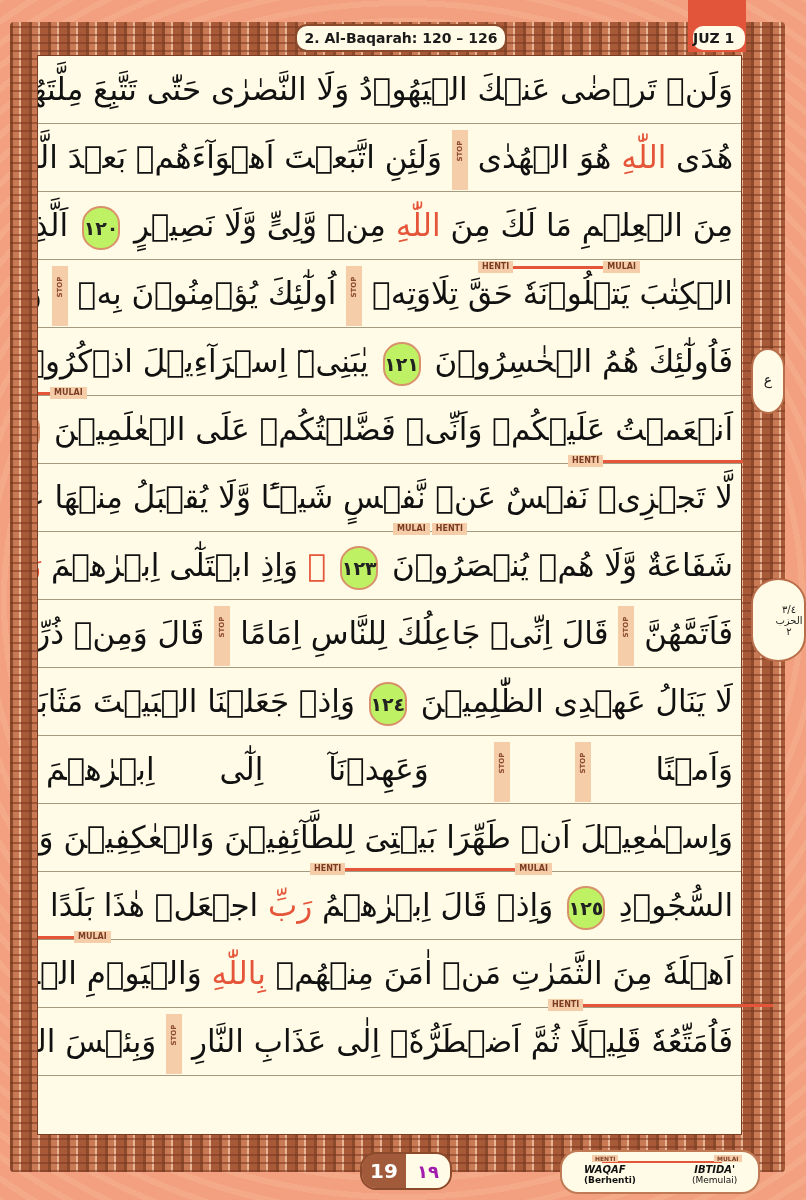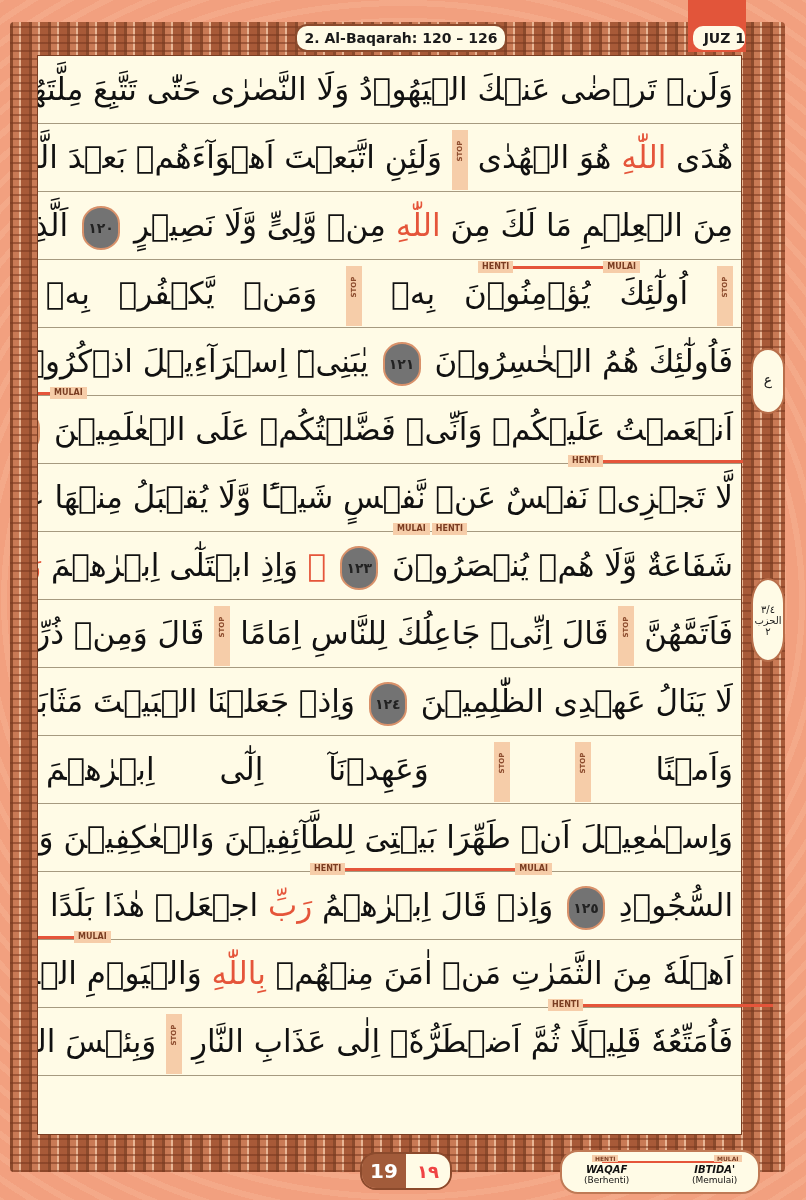--- a/index.html
+++ b/index.html
@@ -34,21 +34,21 @@
     display:flex; align-items:center; justify-content:center;
     font-weight:bold; font-size:14px; color:#1a1a1a;
   }
   .juz-tab {
     position:absolute; left:688px; top:0; width:58px; height:52px;
     background:#e2553a;
   }
   .juz-pill {
     position:absolute; left:693px; top:26px; width:52px; height:24px;
     background:#fffbe6; border-radius:10px;
-    display:flex; align-items:center; justify-content:flex-end;
+    display:flex; align-items:center; justify-content:flex-start;
     font-weight:bold; font-size:14px; color:#1a1a1a;
   }
   .line {
     position:absolute; left:0; width:703px; height:68px;
     border-bottom:1px solid #a69a80;
     direction:rtl; text-align:justify; text-align-last:justify;
     font-family:"DejaVu Sans", sans-serif; font-size:31px; line-height:66px;
     color:#111; padding:0 8px; box-sizing:border-box; white-space:nowrap; overflow:hidden;
   }
   .line:last-child { border-bottom:none; }
@@ -58,52 +58,52 @@
     background:#f6cda9; position:relative;
   }
   .stop span {
     position:absolute; left:50%; bottom:6px; transform:translateX(-50%) rotate(-90deg);
     font-size:7px; font-weight:bold; color:#8b4a2c; direction:ltr; white-space:nowrap;
   }
   .ayah {
     display:inline-flex; align-items:center; justify-content:center;
     width:34px; height:40px; vertical-align:middle; direction:ltr;
     border:2px solid #d8916a; border-radius:50% / 40%;
-    font-size:14px; font-weight:bold; color:#222; background:#737373; margin:0 4px;
+    font-size:19px; font-weight:bold; color:#222; background:#bef264; margin:0 4px;
   }
   .marker {
     position:absolute; height:14px; display:flex; align-items:center;
     font-size:8px; font-weight:bold; color:#7a3d22;
   }
   .marker .tag { background:#f6cda9; padding:0 4px; height:12px; line-height:12px; }
   .marker .bar { height:3px; background:#e5553a; }
   .side-medal {
     position:absolute; width:30px; height:62px; left:751px;
     background:#fffbe6; border:2px solid #b86e4a; border-radius:50% / 30%;
     display:flex; flex-direction:column; align-items:center; justify-content:center;
     font-size:14px; color:#222; text-align:center; line-height:1.1;
   }
   .footer-page {
     position:absolute; left:360px; top:1152px; width:88px; height:34px;
     border:2px solid #8b4a2c; border-radius:16px; overflow:hidden; display:flex;
   }
   .footer-page .num-latin { flex:1; background:#a25b3a; color:#fff; font-weight:bold;
     font-size:20px; display:flex; align-items:center; justify-content:center; }
-  .footer-page .num-arabic { flex:1; background:#fffbe6; color:#ef4444; font-weight:bold;
+  .footer-page .num-arabic { flex:1; background:#fffbe6; color:#a21caf; font-weight:bold;
     font-size:18px; display:flex; align-items:center; justify-content:center; }
   .legend {
     position:absolute; left:560px; top:1150px; width:196px; height:40px;
     background:#fffbe6; border:2px solid #c07a55; border-radius:18px;
     font-size:9px; color:#111;
   }
   .legend .lg-line { position:absolute; left:40px; top:9px; width:120px; height:2px; background:#e5553a; }
   .legend .lg-henti, .legend .lg-mulai { position:absolute; top:3px; font-size:6px; font-weight:bold;
     background:#f6cda9; padding:0 3px; color:#7a3d22; }
   .legend .lg-henti { left:30px; } .legend .lg-mulai { left:152px; }
-  .legend .lg-w { position:absolute; left:22px; top:13px; text-align:center; line-height:1.05; }
+  .legend .lg-w { position:absolute; left:22px; top:13px; text-align:left; line-height:1.05;font-weight:bold; }
   .legend .lg-i { position:absolute; left:130px; top:13px; text-align:center; line-height:1.05; }
   .legend b { font-style:italic; font-size:10px; }
 </style>
 </head>
 <body>
 
 <div class="frame"></div>
 <div class="juz-tab"></div>
 <div class="header-pill">
   <span>2. Al-Baqarah: 120 – 126</span>
@@ -130,20 +130,21 @@
 
   <div class="line" style="top:136px">
     <span>مِنَ الۡعِلۡمِ مَا لَكَ مِنَ</span>
     <span class="allah">اللّٰهِ</span>
     <span>مِنۡ وَّلِىٍّ وَّلَا نَصِيۡرٍ</span>
     <span class="ayah">١٢٠</span>
     <span>اَلَّذِيۡنَ اٰتَيۡنٰهُمُ</span>
   </div>
 
   <div class="line" style="top:204px">
+    <span>الۡكِتٰبَ يَتۡلُوۡنَهٗ حَقَّ تِلَاوَتِهٖ</span>
     <span class="stop"><span>STOP</span></span>
     <span>اُولٰٓئِكَ يُؤۡمِنُوۡنَ بِهٖ</span>
     <span class="stop"><span>STOP</span></span>
     <span>وَمَنۡ يَّكۡفُرۡ بِهٖ</span>
   </div>
 
   <div class="line" style="top:272px">
     <span>فَاُولٰٓئِكَ هُمُ الۡخٰسِرُوۡنَ</span>
     <span class="ayah">١٢١</span>
     <span>يٰبَنِىۡٓ اِسۡرَآءِيۡلَ اذۡكُرُوۡا نِعۡمَتِىَ الَّتِىۡٓ</span>
@@ -246,21 +247,21 @@
   </div>
   <div class="marker" style="left:510px; top:942px;">
     <span class="tag">HENTI</span>
     <span class="bar" style="width:190px;"></span>
   </div>
 </div>
 
 <div class="side-medal" style="top:348px;">
   <span>ع</span>
 </div>
-<div class="side-medal" style="top:578px; height:80px; font-size:10px;">
+<div class="side-medal" style="top:578px; height:80px; font-size:10px;padding-left:21px;">
   <span>٣/٤</span>
   <span>الحزب</span>
   <span>٢</span>
 </div>
 
 <div class="footer-page">
   <span class="num-latin">19</span>
   <span class="num-arabic">١٩</span>
 </div>
 

